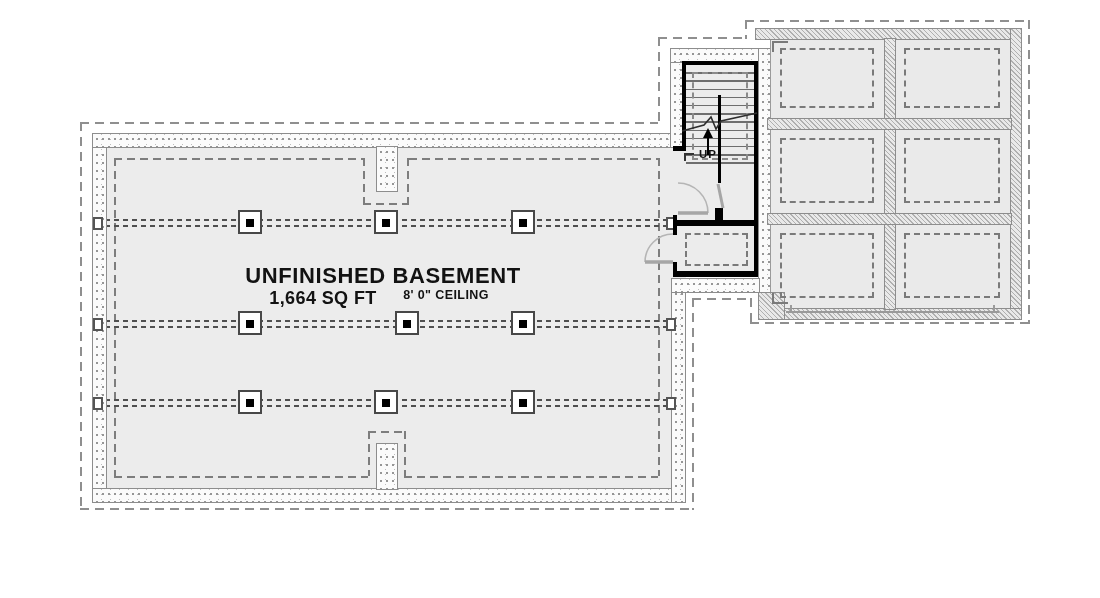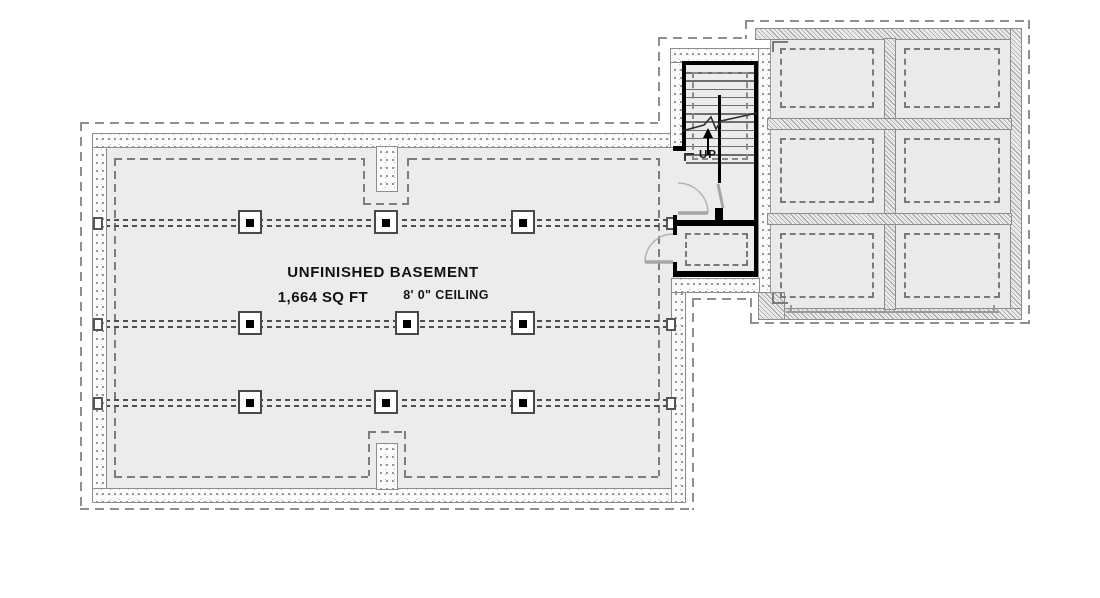--- a/index.html
+++ b/index.html
@@ -99,22 +99,22 @@
   <div class="abs post" style="left:238px;top:210px;"></div>
   <div class="abs post" style="left:374px;top:210px;"></div>
   <div class="abs post" style="left:511px;top:210px;"></div>
   <div class="abs post" style="left:238px;top:311px;"></div>
   <div class="abs post" style="left:395px;top:311px;"></div>
   <div class="abs post" style="left:511px;top:311px;"></div>
   <div class="abs post" style="left:238px;top:390px;"></div>
   <div class="abs post" style="left:374px;top:390px;"></div>
   <div class="abs post" style="left:511px;top:390px;"></div>
 
-  <div class="abs title" style="left:233px;top:263px;width:300px;text-align:center;font-size:15px;">UNFINISHED BASEMENT</div>
-  <div class="abs title" style="left:253px;top:288px;width:140px;text-align:center;font-size:15px;letter-spacing:0.4px;">1,664 SQ FT</div>
+  <div class="abs title" style="left:233px;top:263px;width:300px;text-align:center;font-size:22px;">UNFINISHED BASEMENT</div>
+  <div class="abs title" style="left:253px;top:288px;width:140px;text-align:center;font-size:18px;letter-spacing:0.4px;">1,664 SQ FT</div>
   <div class="abs title" style="left:381px;top:288px;width:130px;text-align:center;font-size:12.5px;letter-spacing:0.4px;">8' 0" CEILING</div>
 
   <div class="abs treads" style="left:686px;top:64px;width:68px;height:100px;"></div>
   <div class="abs dashrect" style="left:692px;top:72px;width:56px;height:88px;border-color:#8a8a8a;"></div>
 
   <div class="abs blk" style="left:682px;top:61px;width:76px;height:4px;"></div>
   <div class="abs blk" style="left:754px;top:61px;width:4px;height:214px;"></div>
   <div class="abs blk" style="left:682px;top:61px;width:4px;height:85px;"></div>
   <div class="abs blk" style="left:673px;top:146px;width:13px;height:5px;"></div>
   <div class="abs blk" style="left:673px;top:215px;width:4px;height:20px;"></div>

